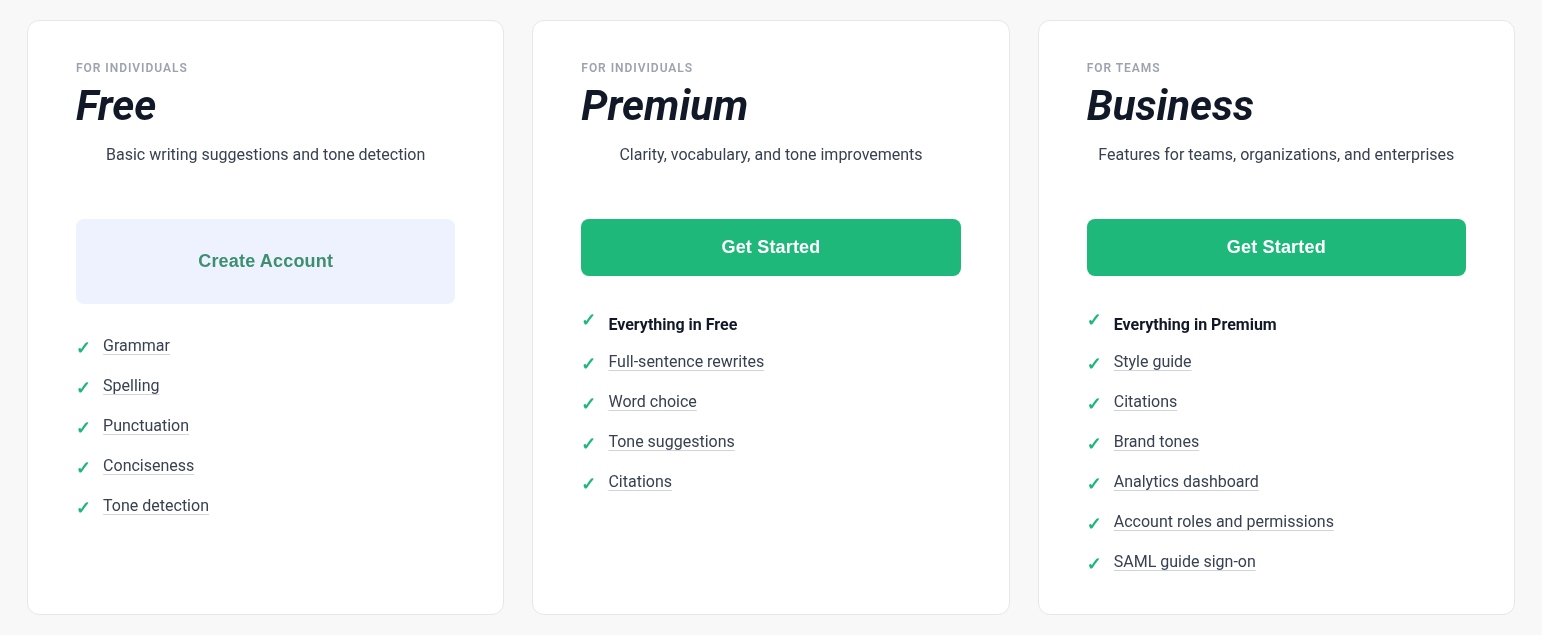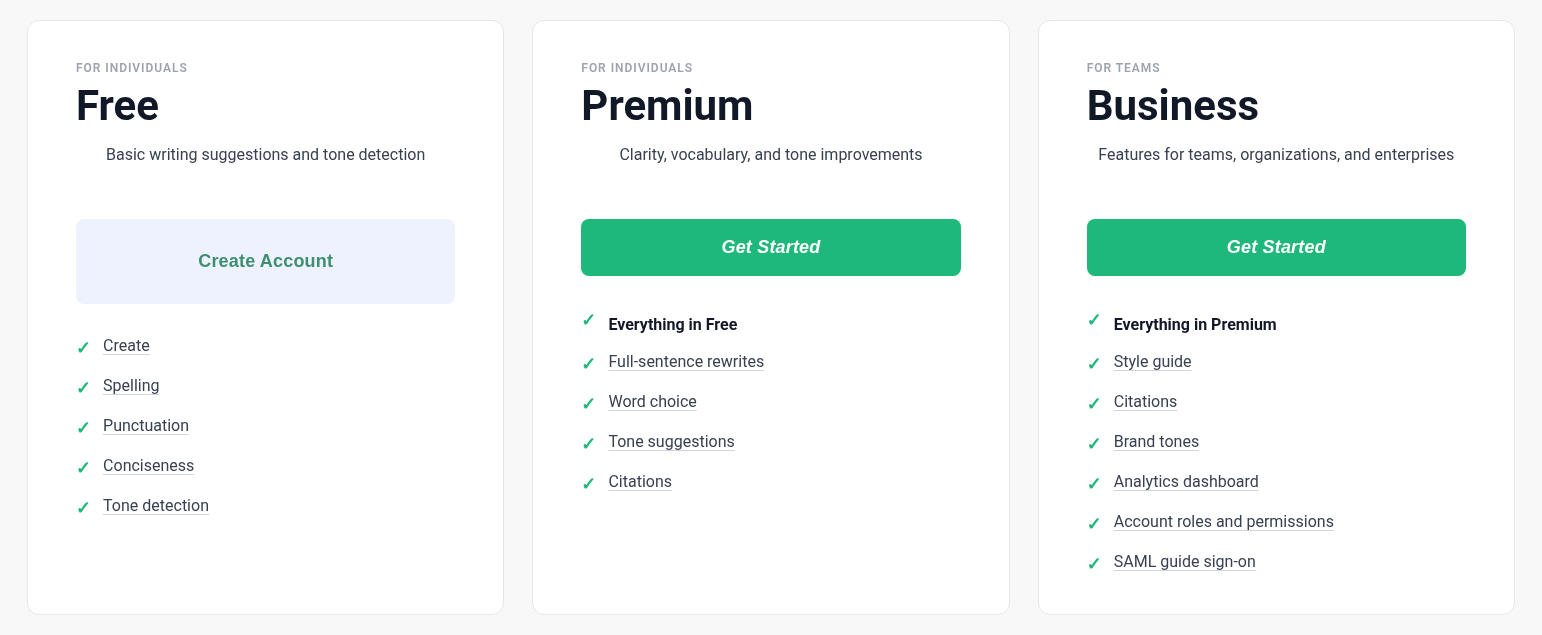--- a/index.html
+++ b/index.html
@@ -43,20 +43,21 @@
       text-transform: uppercase;
       margin-bottom: 8px;
     }
 
     .plan-name {
       font-size: 42px;
       font-weight: 700;
       color: #111827;
       margin-bottom: 14px;
       line-height: 1.1;
+      font-style: italic;
     }
 
     .plan-description {
       font-size: 16px;
       color: #374151;
       margin-bottom: 28px;
       line-height: 1.5;
       min-height: 48px;
       text-align: center;
     }
@@ -84,21 +85,20 @@
       background: #1db87a;
       border: none;
       border-radius: 8px;
       font-size: 18px;
       font-weight: 600;
       color: #fff;
       cursor: pointer;
       text-align: center;
       margin-bottom: 32px;
       letter-spacing: 0.01em;
-      font-style: italic;
     }
 
     .feature-list {
       list-style: none;
       display: flex;
       flex-direction: column;
       gap: 18px;
     }
 
     .feature-item {
@@ -139,21 +139,21 @@
 
 <div class="pricing-container">
 <div class="pricing-card">
       <div class="plan-audience">FOR INDIVIDUALS</div>
       <div class="plan-name">Free</div>
       <div class="plan-description">Basic writing suggestions and tone detection</div>
       <button class="btn-create-account">Create Account</button>
       <ul class="feature-list">
         <li class="feature-item">
           <span class="check-icon">✓</span>
-          <span class="feature-text">Create</span>
+          <span class="feature-text">Grammar</span>
         </li>
         <li class="feature-item">
           <span class="check-icon">✓</span>
           <span class="feature-text">Spelling</span>
         </li>
         <li class="feature-item">
           <span class="check-icon">✓</span>
           <span class="feature-text">Punctuation</span>
         </li>
         <li class="feature-item">

